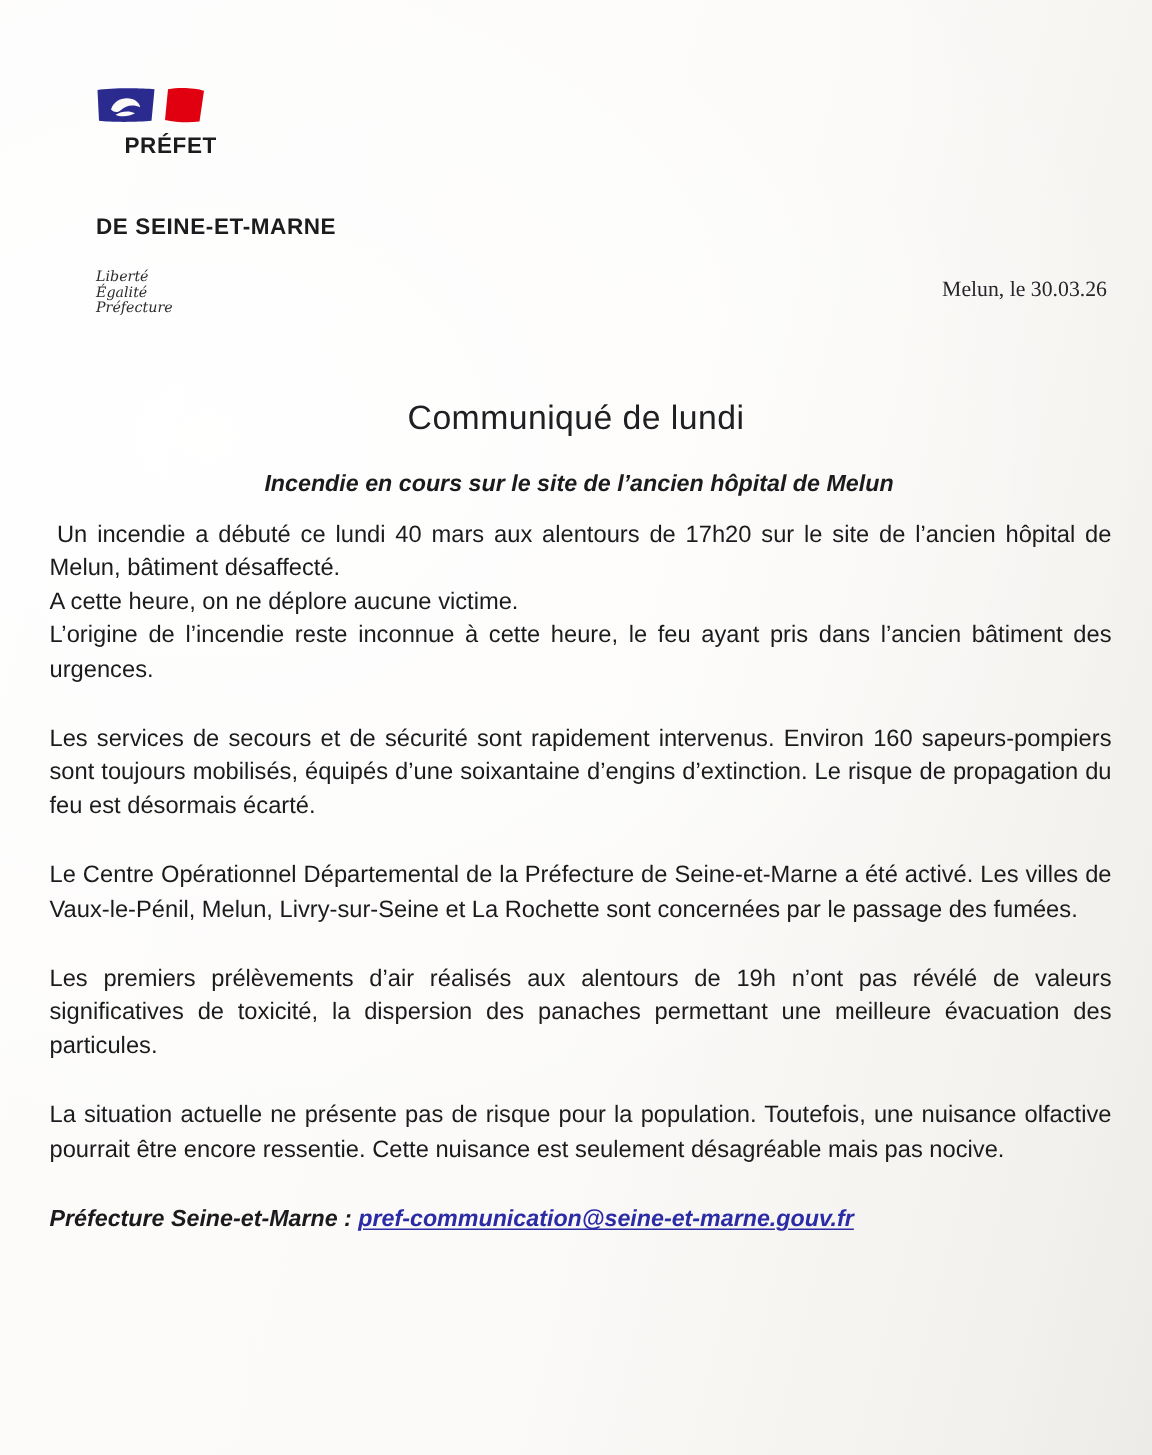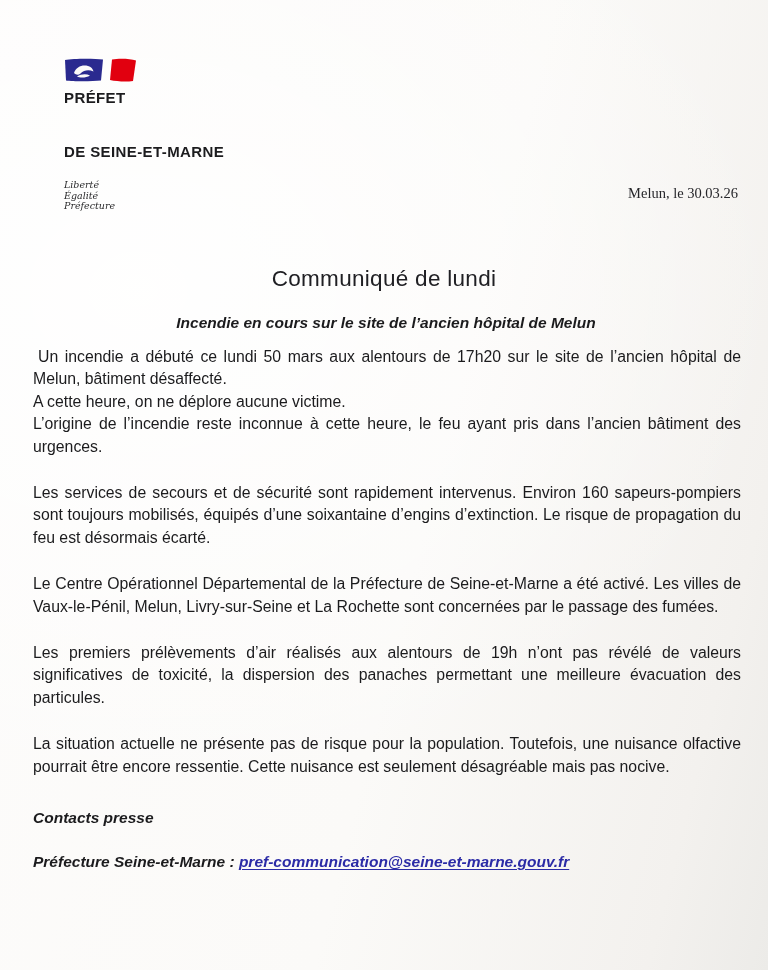--- a/index.html
+++ b/index.html
@@ -27,21 +27,21 @@
   }
   .flag { display: block; }
   .inst-line {
     font-weight: 700;
     font-size: 15px;
     line-height: 18px;
     letter-spacing: 0.4px;
     color: #1c1c1e;
     margin-top: 36px;
   }
-  .inst-first { margin-top: 7px; }
+  .inst-first { margin-top: 7px; margin-left: 19px; }
   .motto {
     margin-top: 19px;
     font-family: "DejaVu Serif", serif;
     font-style: italic;
     font-size: 9.5px;
     line-height: 10.5px;
     color: #2a2a2c;
   }
 
   
@@ -137,34 +137,33 @@
   </div>
 
   <div class="dateline">Melun, le 30.03.26</div>
 
   <h1 class="doc-title">Communiqué de lundi</h1>
   <h2 class="doc-subtitle">Incendie en cours sur le site de l’ancien hôpital de Melun</h2>
 
   <div class="doc-body">
 
     <p class="para">
-      <span class="sentence sentence-indent">Un incendie a débuté ce lundi 50 mars aux alentours de 17h20 sur le site de l’ancien hôpital de Melun, bâtiment désaffecté.</span>
+      <span class="sentence sentence-indent">Un incendie a débuté ce lundi 40 mars aux alentours de 17h20 sur le site de l’ancien hôpital de Melun, bâtiment désaffecté.</span>
       <span class="sentence">A cette heure, on ne déplore aucune victime.</span>
       <span class="sentence">L’origine de l’incendie reste inconnue à cette heure, le feu ayant pris dans l’ancien bâtiment des urgences.</span>
     </p>
 
     <p class="para">Les services de secours et de sécurité sont rapidement intervenus. Environ 160 sapeurs-pompiers sont toujours mobilisés, équipés d’une soixantaine d’engins d’extinction. Le risque de propagation du feu est désormais écarté.</p>
 
     <p class="para">Le Centre Opérationnel Départemental de la Préfecture de Seine-et-Marne a été activé. Les villes de Vaux-le-Pénil, Melun, Livry-sur-Seine et La Rochette sont concernées par le passage des fumées.</p>
 
     <p class="para">Les premiers prélèvements d’air réalisés aux alentours de 19h n’ont pas révélé de valeurs significatives de toxicité, la dispersion des panaches permettant une meilleure évacuation des particules.</p>
 
     <p class="para">La situation actuelle ne présente pas de risque pour la population. Toutefois, une nuisance olfactive pourrait être encore ressentie. Cette nuisance est seulement désagréable mais pas nocive.</p>
 
-    <div class="contacts-heading">Contacts presse</div>
 
     <div class="contact-line">
       <span>Préfecture Seine-et-Marne :</span>
       <a class="email-link" style="color: rgb(43, 43, 166);">pref-communication@seine-et-marne.gouv.fr</a>
     </div>
 
   </div>
 </div>
 
 </body></html>

